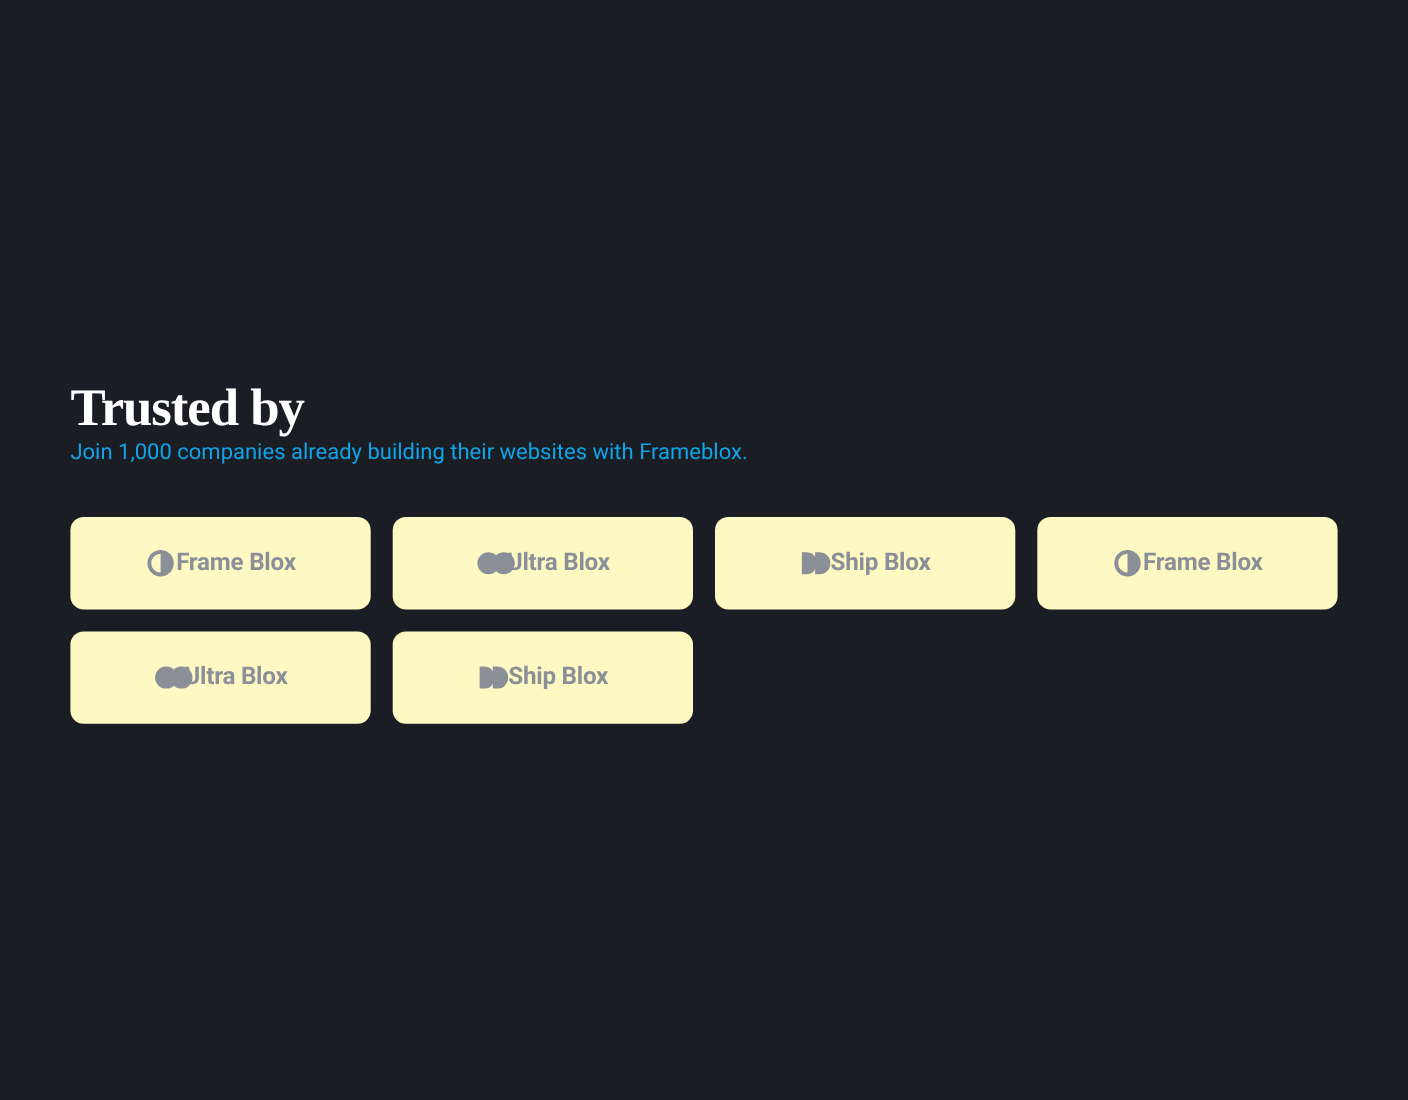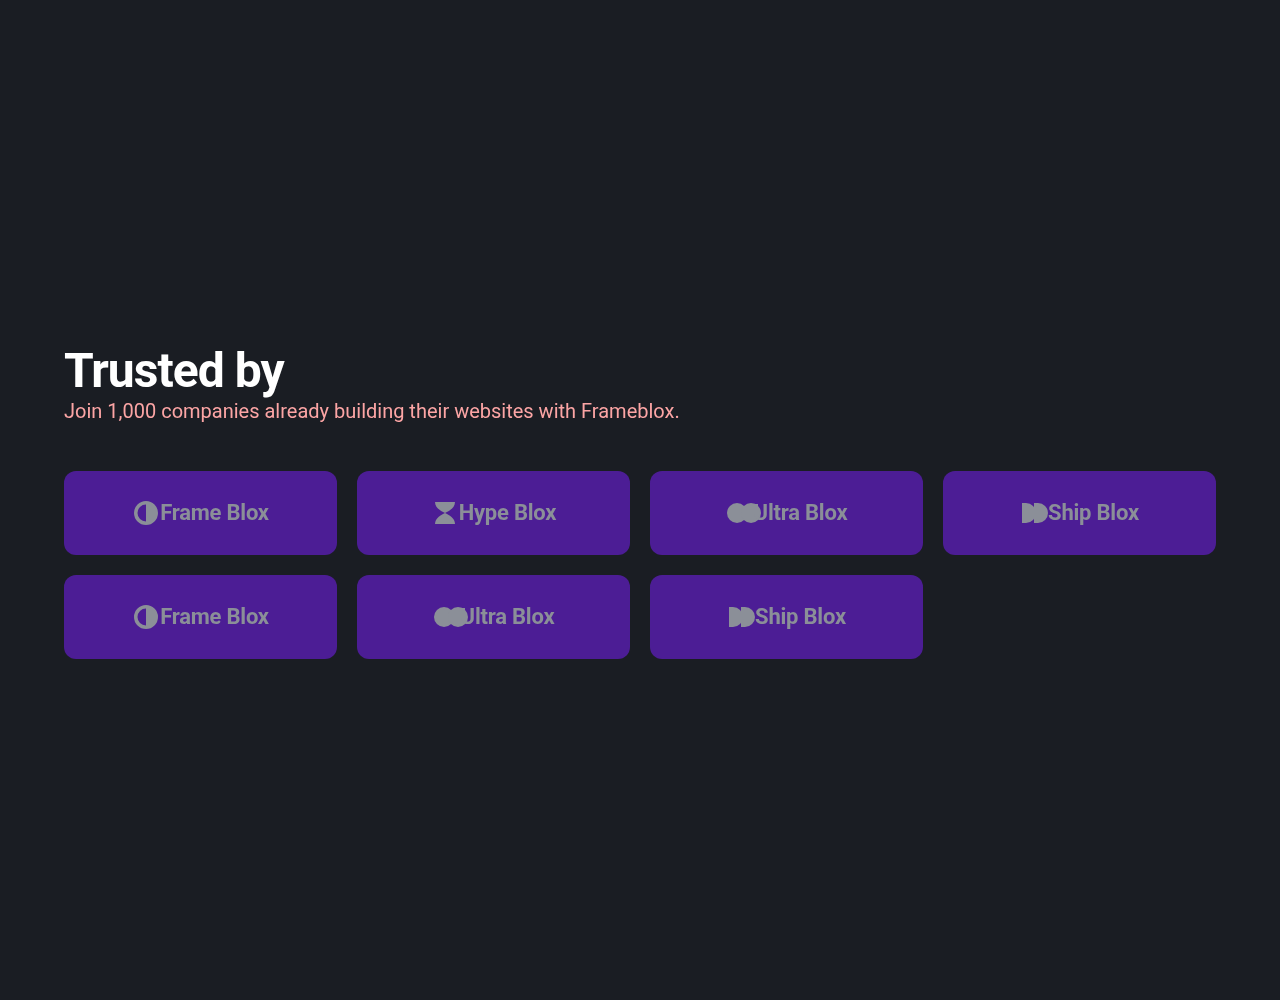--- a/index.html
+++ b/index.html
@@ -23,37 +23,38 @@
       width: 100%;
       margin: 0 auto;
     }
     
     .heading {
       color: #ffffff;
       font-size: 48px;
       font-weight: 700;
       letter-spacing: -0.02em;
       margin-bottom: 0;
+      font-family: Liberation Serif, serif;
     }
     
     .subheading {
-      color: #fca5a5;
+      color: #0ea5e9;
       font-size: 20px;
       font-weight: 400;
       margin-bottom: 48px;
     }
     
     .grid {
       display: grid;
       grid-template-columns: repeat(4, 1fr);
       gap: 20px;
     }
     
     .card {
-      background-color: #4c1d95;
+      background-color: #fef9c3;
       border-radius: 12px;
       padding: 28px 20px;
       display: flex;
       align-items: center;
       justify-content: center;
       text-align: center;
     }
     
     .card-icon {
       width: 28px;
@@ -86,28 +87,20 @@
     <div class="card">
       <span class="card-icon">
         <svg viewBox="0 0 28 28" fill="currentColor">
           <path d="M14 2a12 12 0 1 0 0 24 12 12 0 0 0 0-24zm0 3.5V22.5a8.5 8.5 0 0 1 0-17z"></path>
         </svg>
       </span>
       <span class="card-label">Frame Blox</span>
     </div>
 
 
-    <div class="card">
-      <span class="card-icon">
-        <svg viewBox="0 0 28 28" fill="currentColor">
-          <path d="M4 3h20c0 6-6 9-10 11 4 2 10 5 10 11H4c0-6 6-9 10-11C10 12 4 9 4 3z"></path>
-        </svg>
-      </span>
-      <span class="card-label">Hype Blox</span>
-    </div>
 
     <div class="card">
       <span class="card-icon">
         <svg viewBox="0 0 36 28" fill="currentColor" style="width:36px">
           <circle cx="11" cy="14" r="10"></circle>
           <circle cx="25" cy="14" r="10"></circle>
         </svg>
       </span>
       <span class="card-label">Ultra Blox</span>
     </div>

